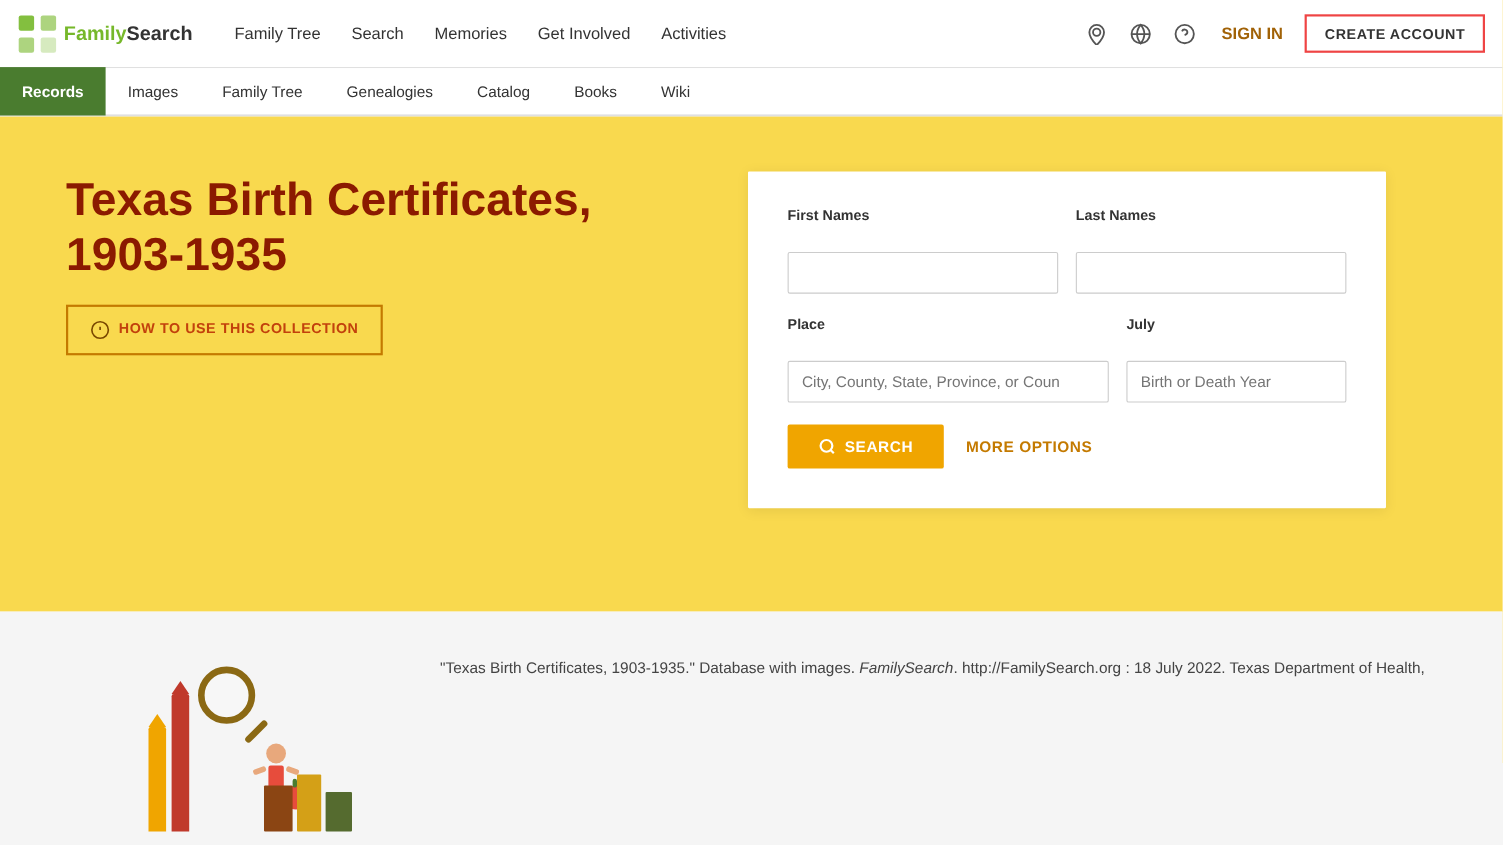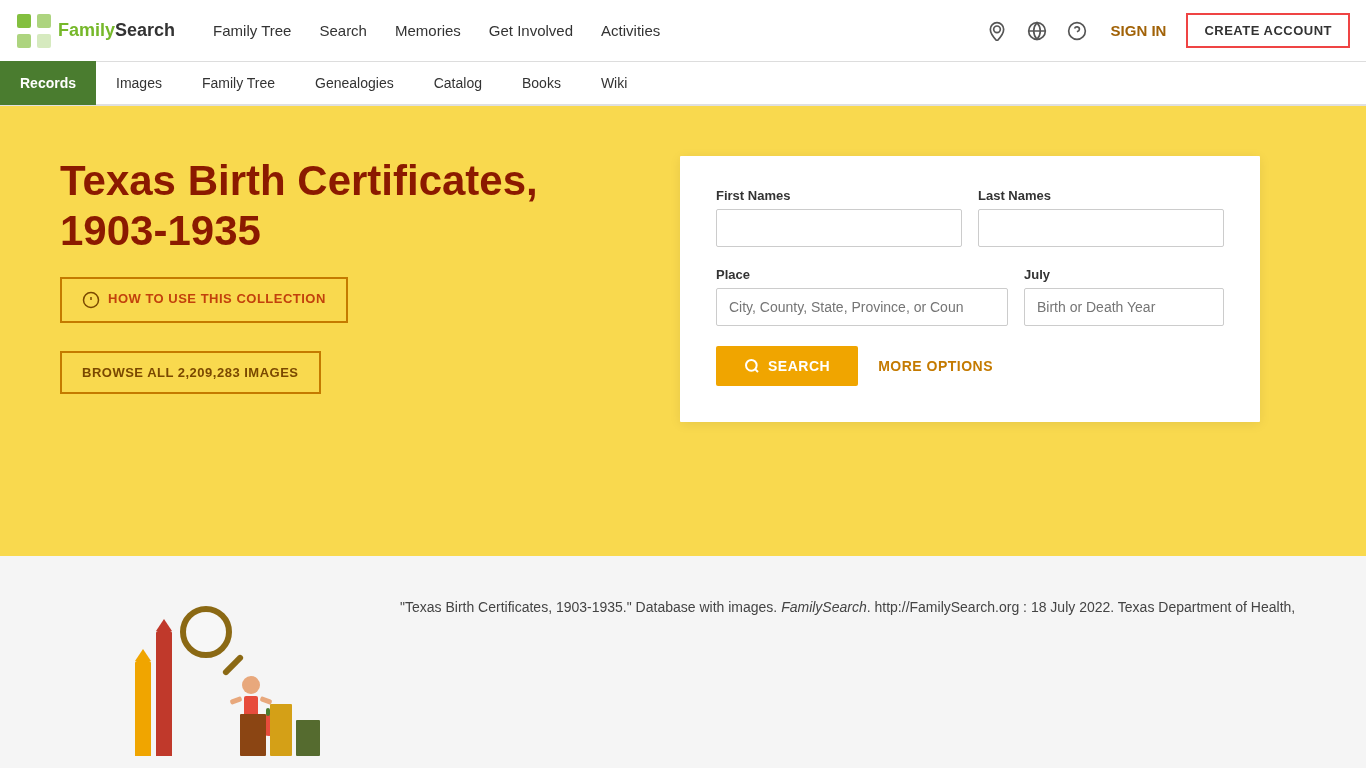--- a/index.html
+++ b/index.html
@@ -191,20 +191,21 @@
       font-weight: 600;
       color: #333;
     }
     .search-field input {
       border: 1px solid #ccc;
       padding: 10px 12px;
       font-size: 14px;
       border-radius: 2px;
       outline: none;
       width: 100%;
+      margin-top: 20px;
     }
     .search-actions {
       display: flex;
       align-items: center;
       gap: 20px;
       margin-top: 8px;
     }
     .search-btn {
       background: #f0a500;
       border: none;
@@ -321,23 +322,20 @@
     <h1 class="hero-title">Texas Birth Certificates, 1903-1935</h1>
     <div style="display:flex;flex-direction:column;gap:12px;align-items:flex-start;">
       <button class="hero-btn-outline">
         <svg width="18" height="18" viewBox="0 0 24 24" fill="none" stroke="#7a4800" stroke-width="2">
           <circle cx="12" cy="12" r="10"></circle>
             <line x1="12" y1="8" x2="12" y2="12"></line>
             <line x1="12" y1="16" x2="12.01" y2="16"></line>
         </svg>
         <span>HOW TO USE THIS COLLECTION</span>
       </button>
-      <button class="hero-btn-outline-browse">
-        <span>BROWSE ALL 2,209,283 IMAGES</span>
-      </button>
     </div>
   </div>
 
   <div class="search-card">
     <div class="search-row">
       <div class="search-field">
         <label>First Names</label>
         <input type="text" placeholder="" style="">
       </div>
       <div class="search-field">

